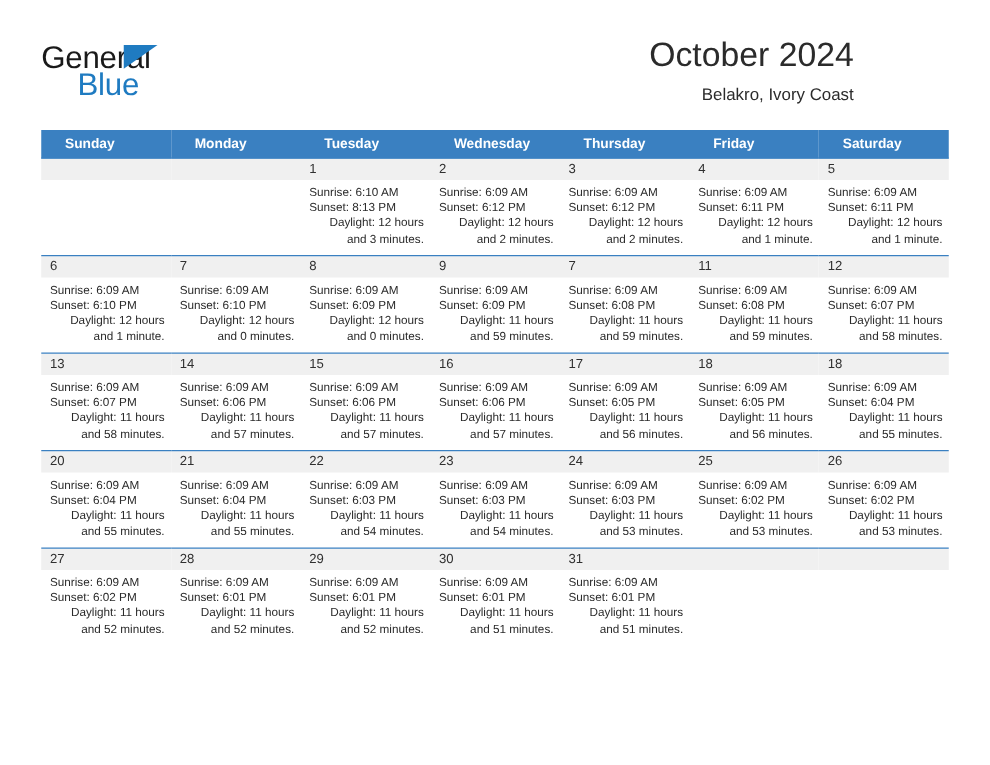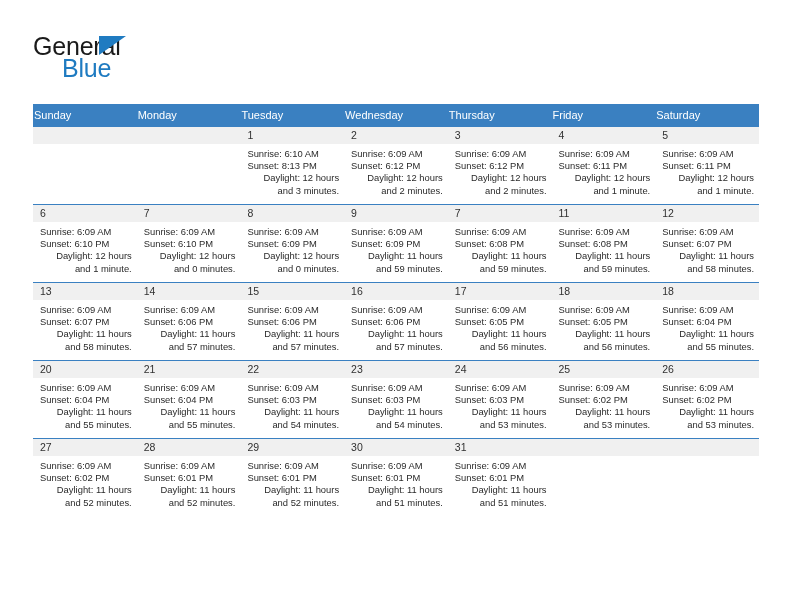--- a/index.html
+++ b/index.html
@@ -92,23 +92,23 @@
     left: 33px;
     top: 104px;
     width: 726px;
     border-collapse: collapse;
     table-layout: fixed;
   }
   .calendar th {
     background: #3a80c1;
     color: #ffffff;
     font-size: 11px;
-    font-weight: normal;
+    font-weight: bold;
     text-align: left;
-    padding: 5px 0 5px 1px;
+    padding: 5px 0 5px 19px;
     height: 12px;
     border: none;
   }
   .calendar td {
     width: 103.71px;
     vertical-align: top;
     padding: 0;
     border: none;
     border-top: 1px solid #3a80c1;
     height: 77px;
@@ -151,20 +151,24 @@
 <div class="page">
 
   <div class="header">
 
     <div class="logo">
       <span class="logo-general">General</span>
       <span class="logo-triangle"></span>
       <span class="logo-blue">Blue</span>
     </div>
 
+    <div class="title-block">
+      <h1 class="cal-title">October 2024</h1>
+      <p class="cal-subtitle">Belakro, Ivory Coast</p>
+    </div>
 
   </div>
 
   <table class="calendar">
     <thead>
       <tr>
         <th>Sunday</th>
         <th>Monday</th>
         <th>Tuesday</th>
         <th>Wednesday</th>

